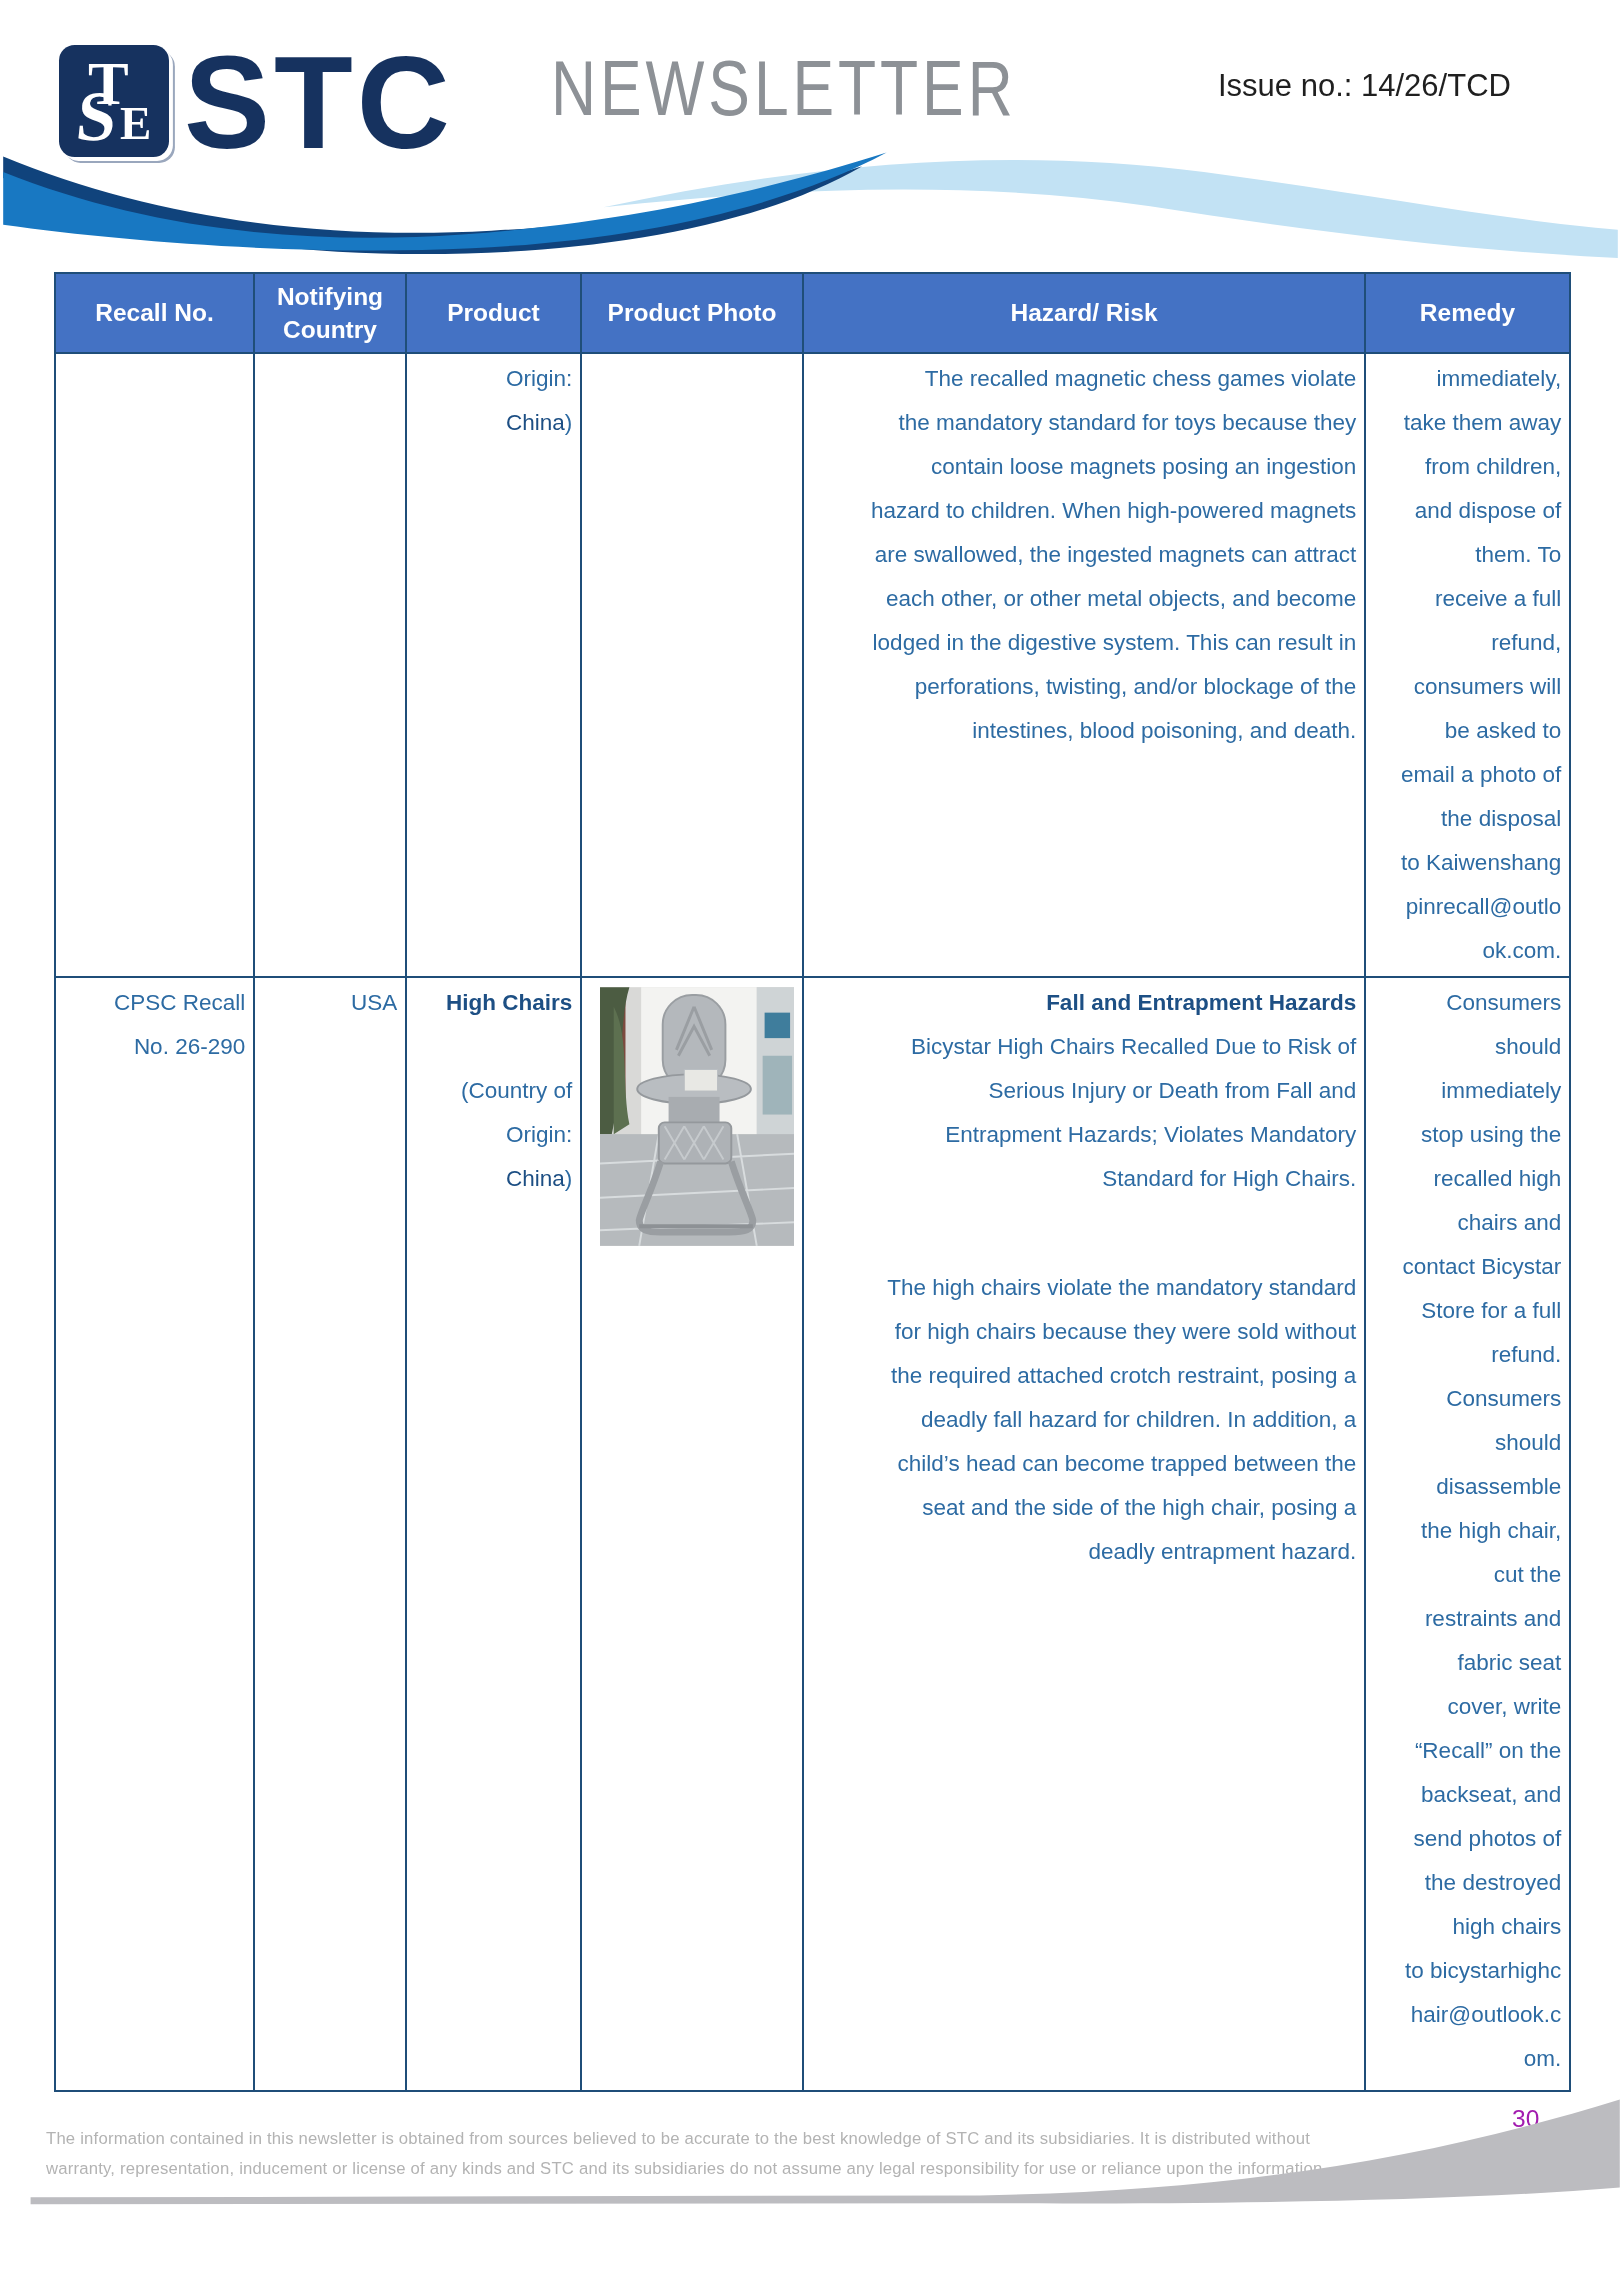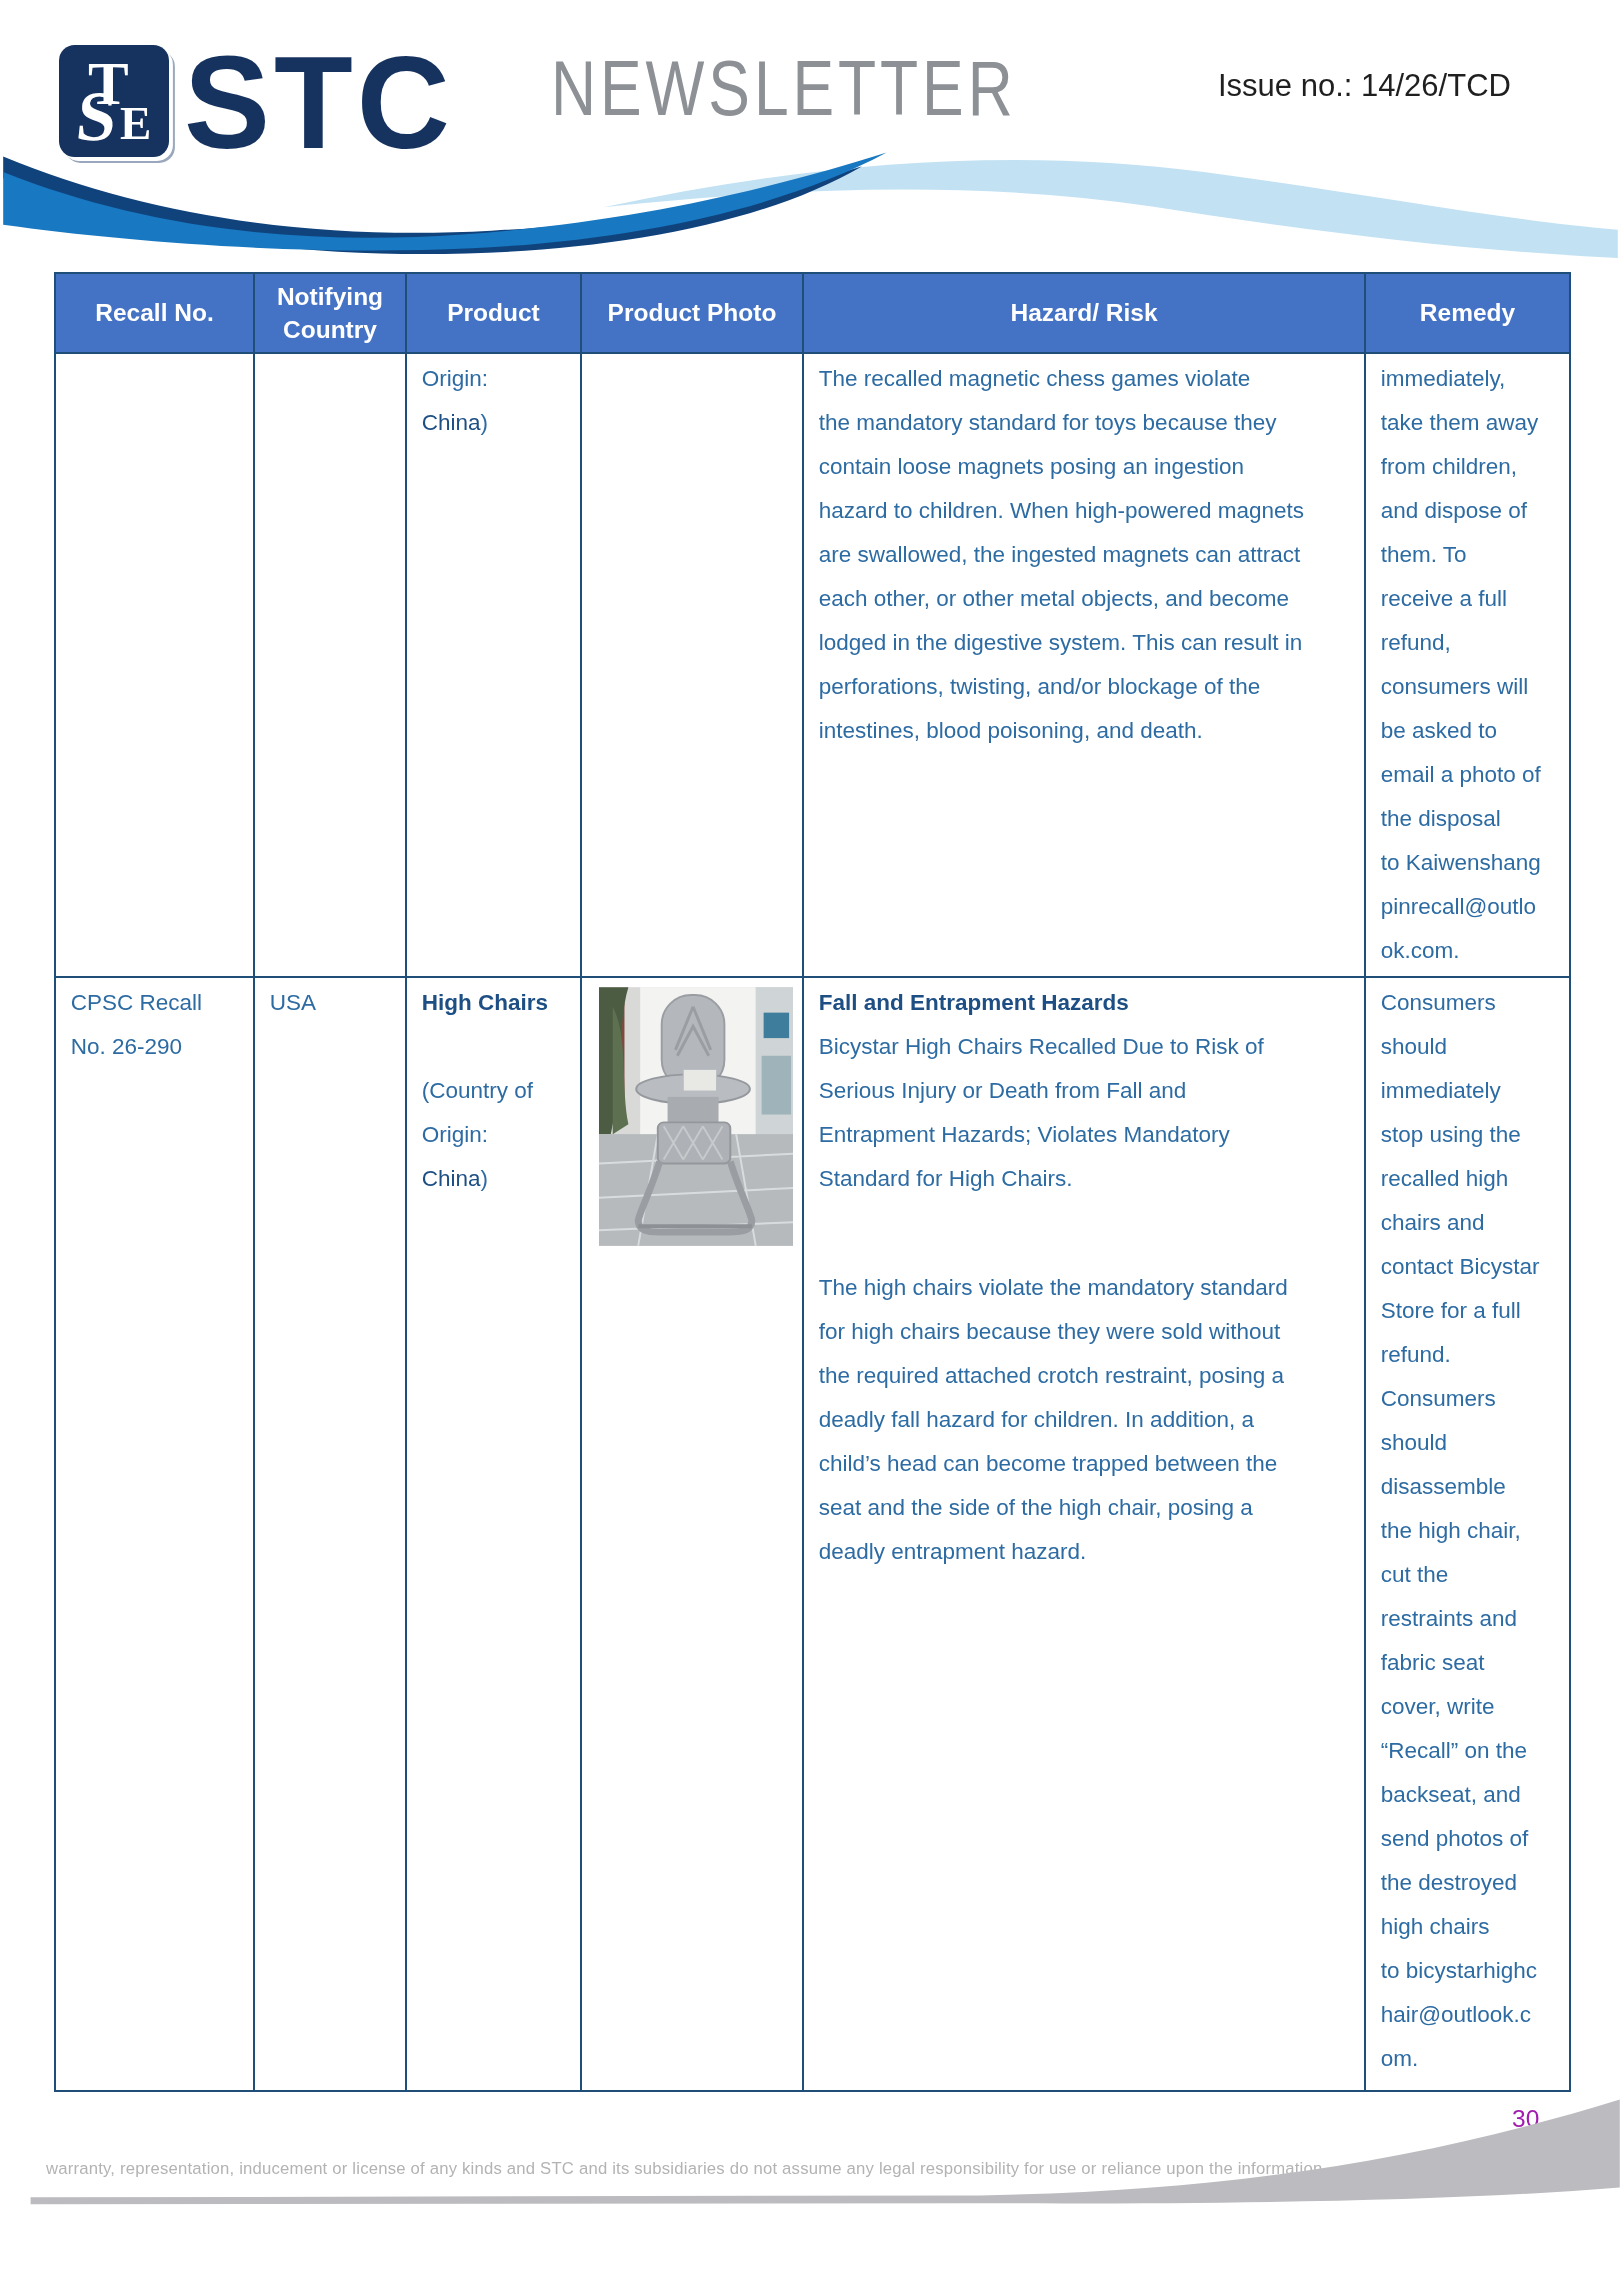--- a/index.html
+++ b/index.html
@@ -27,21 +27,21 @@
   }
   .issue-no{position:absolute;left:1218px;top:68px;font-size:31px;color:#1f1f1f;}
   .wave-svg{position:absolute;left:0;top:135px;width:1621px;height:123px;}
   
   table.recall{
     position:absolute;left:54px;top:272px;border-collapse:collapse;table-layout:fixed;
     width:1514px;
   }
   table.recall th,table.recall td{
     border:2px solid #1f4e79;vertical-align:top;padding:2.9px 7.8px 0 14.7px;
-    font-size:22.5px;line-height:44px;color:#2d6ba3;overflow:hidden;
+    font-size:22.5px;line-height:44px;color:#2d6ba3;overflow:hidden;text-align:right;
   }
   table.recall{border:2.9px solid #17375e;}
   table.recall th{
     background:#4472c4;color:#ffffff;font-weight:bold;font-size:24.5px;
     text-align:center;vertical-align:middle;white-space:pre-line;line-height:33px;padding:5.9px 3.9px;
   }
   .pre{white-space:pre-line;}
   .bold{font-weight:bold;color:#1d4f84;}
   td b{font-weight:normal;color:#1d4f84;}
   .photo-wrap{margin:5.9px 0 0 2px;}
@@ -226,20 +226,21 @@
 to bicystarhighc
 hair@outlook.c
 om.</div>
       </td>
     </tr>
   </tbody>
     </table>
 
   <div class="page-number">30</div>
 
+  <div class="disclaimer d1">The information contained in this newsletter is obtained from sources believed to be accurate to the best knowledge of STC and its subsidiaries. It is distributed without</div>
   <div class="disclaimer d2">warranty, representation, inducement or license of any kinds and STC and its subsidiaries do not assume any legal responsibility for use or reliance upon the information.</div>
 
   <svg class="gray-swoosh" viewBox="0 0 1654 140">
     <path d="M 30 124 L 1000 122 C 1260 118, 1460 84, 1654 24 L 1654 114 C 1480 128, 1250 131, 1000 130 L 30 131 Z" fill="#bcbcc0"></path>
   </svg>
 
   <div class="footer-bar">
     
     
     

